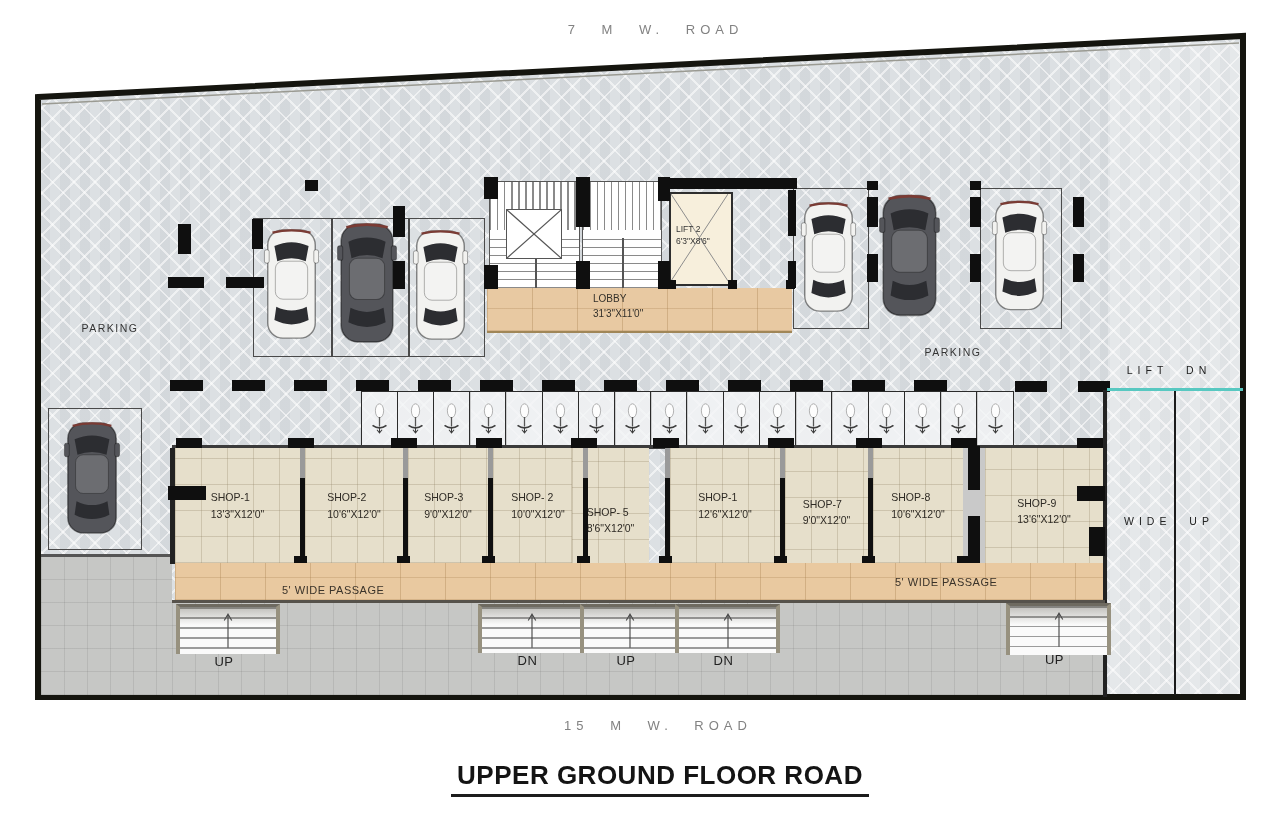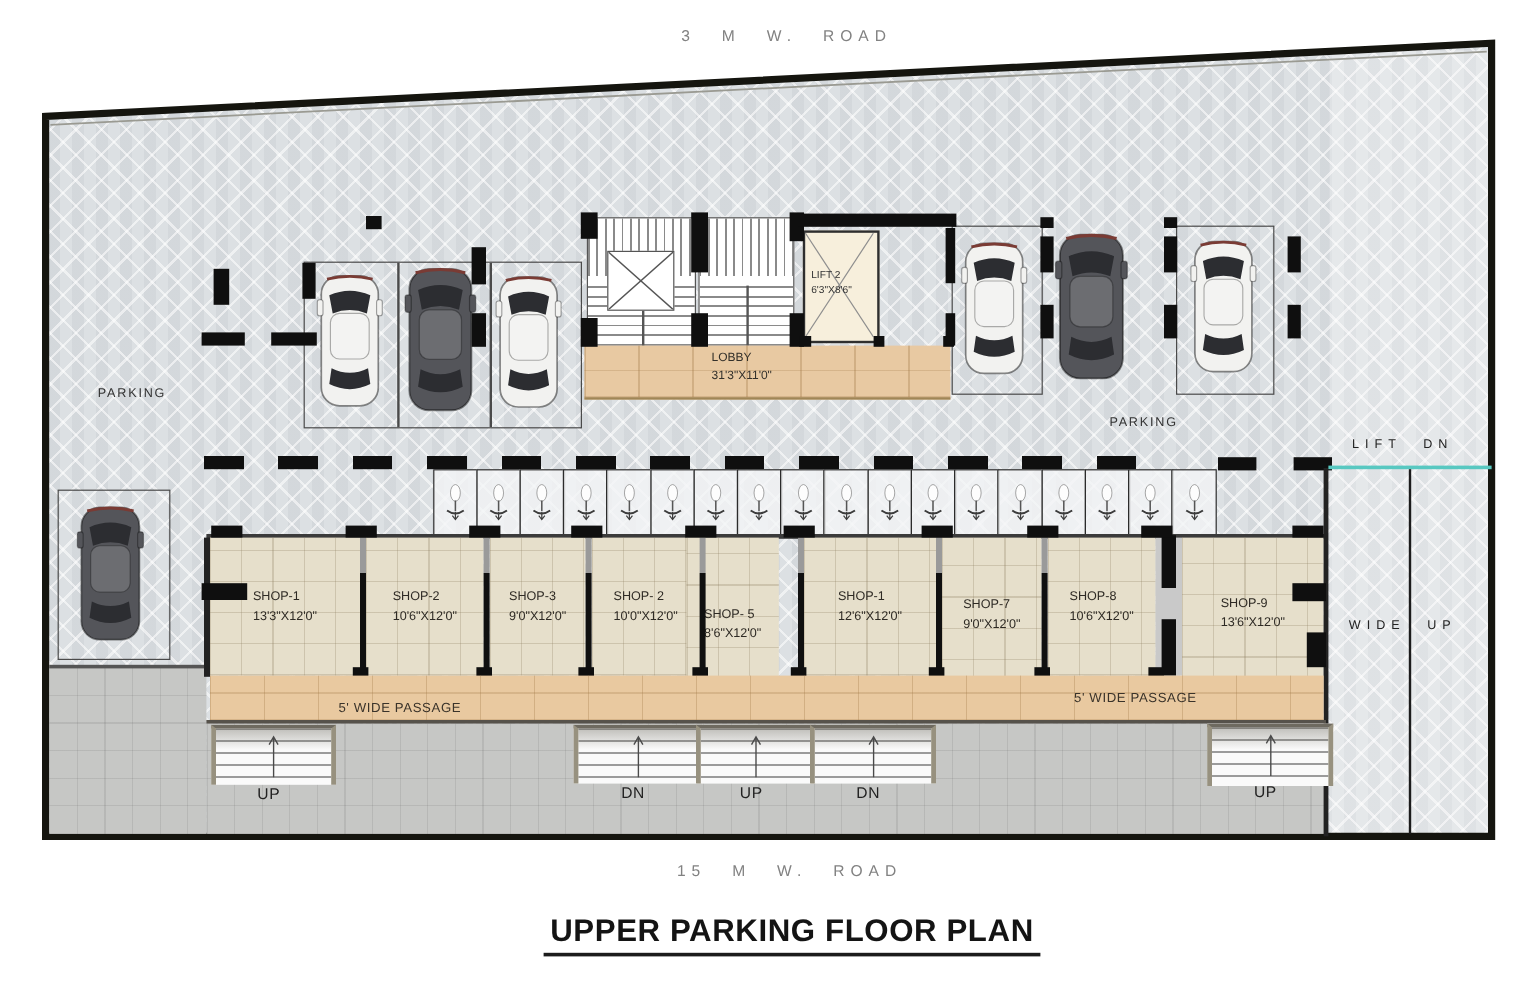--- a/index.html
+++ b/index.html
@@ -91,21 +91,21 @@
         <path d="M15 23 L15 37" stroke="#555" stroke-width="2"></path>
         <path d="M4 36 Q15 44 26 36" fill="none" stroke="#3c3c3c" stroke-width="2.5"></path>
         <path d="M15 38 L15 47 M11 43 L15 48 L19 43" stroke="#3c3c3c" stroke-width="1.6" fill="none"></path>
       </symbol>
       <symbol id="arrow-up-shape" viewBox="0 0 20 56">
         <path d="M10 54 L10 6 M4.5 14 L10 4.5 L15.5 14" stroke="#4a4a4a" stroke-width="1.7" fill="none"></path>
       </symbol>
     </defs>
   </svg>
 
-  <div class="abs road" style="left:34px;top:22px;width:1243px;"><span>3 M W. ROAD</span></div>
+  <div class="abs road" style="left:34px;top:22px;width:1243px;"><span>7 M W. ROAD</span></div>
 
   <div class="plan-bg"></div>
 
   <div class="abs ramp-lighter" style="left:1108px;top:42px;width:134px;height:653px;"></div>
 
   <svg class="abs" style="left:0;top:0;" width="1277" height="831">
     <polygon points="38,97 1243,36 1243,697 38,697" fill="none" stroke="#15150f" stroke-width="6"></polygon>
     <line x1="42" y1="104" x2="1239" y2="43" stroke="#9a9a92" stroke-width="1.5"></line>
   </svg>
 
@@ -449,16 +449,16 @@
   <div class="label stairlbl" style="left:675px;top:653px;width:97px;">DN</div>
   <div class="label stairlbl" style="left:1006px;top:652px;width:97px;">UP</div>
 
   <div class="label ramplbl" style="left:1108px;top:364px;width:122px;">LIFT DN</div>
   <div class="abs" style="left:1107px;top:388px;width:136px;height:3px;background:#58c8c1;"></div>
   <div class="abs" style="left:1174px;top:391px;width:2px;height:304px;background:#1c1c1c;"></div>
   <div class="label ramplbl" style="left:1108px;top:515px;width:122px;">WIDE UP</div>
 
   <div class="abs road" style="left:38px;top:718px;width:1240px;"><span>15 M W. ROAD</span></div>
   <div class="abs" style="left:40px;top:760px;width:1240px;text-align:center;">
-    <span class="title">UPPER PARKING FLOOR PLAN</span>
+    <span class="title">UPPER GROUND FLOOR ROAD</span>
   </div>
 
 </div>
 
 </body></html>

